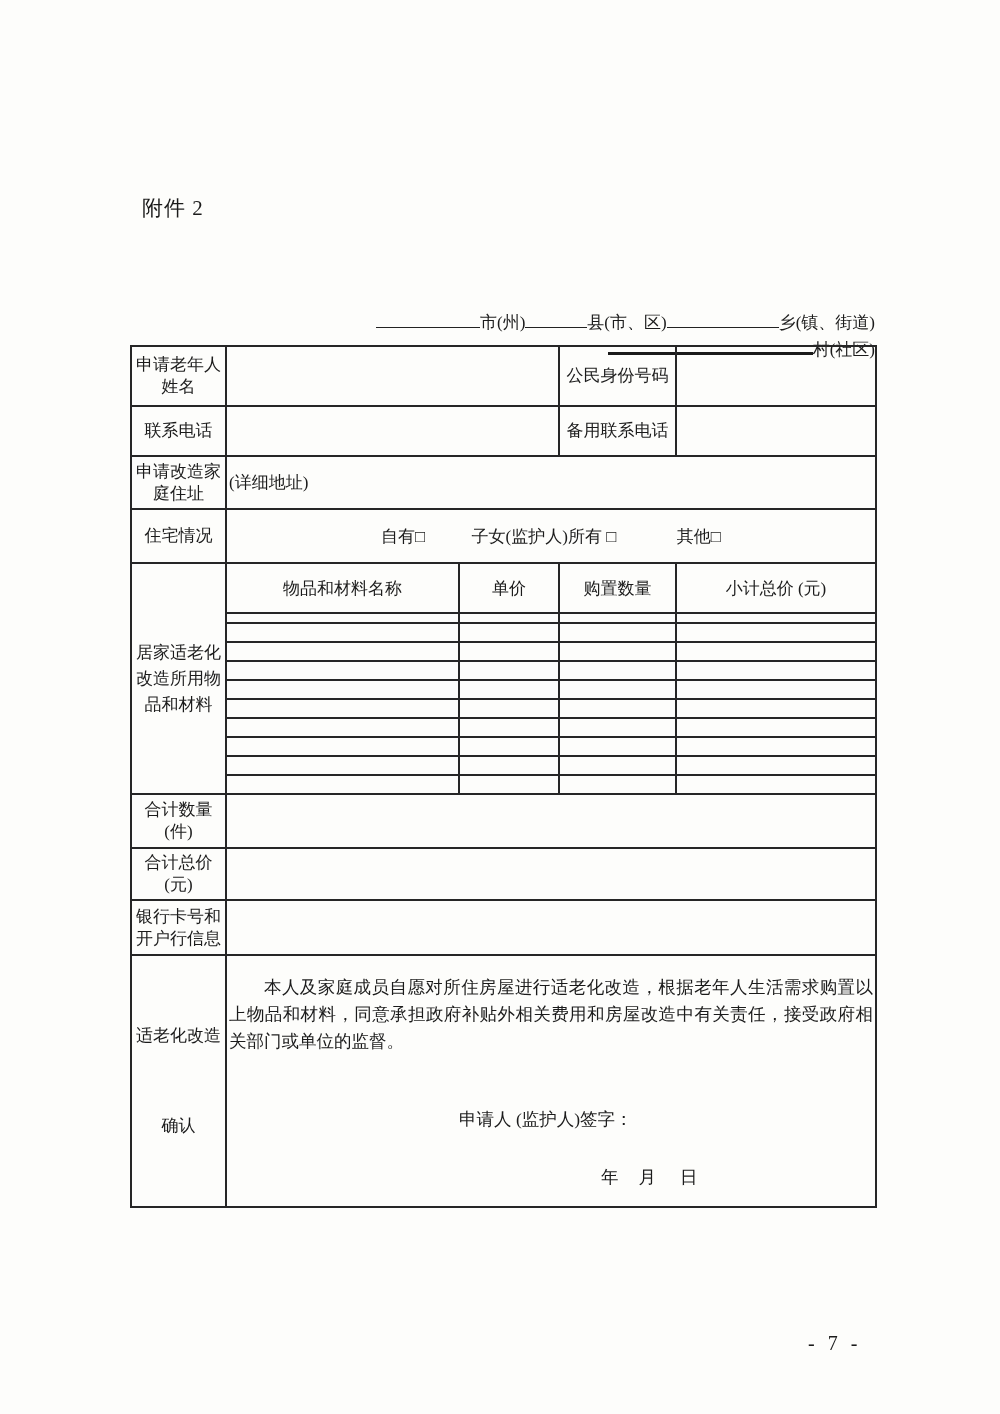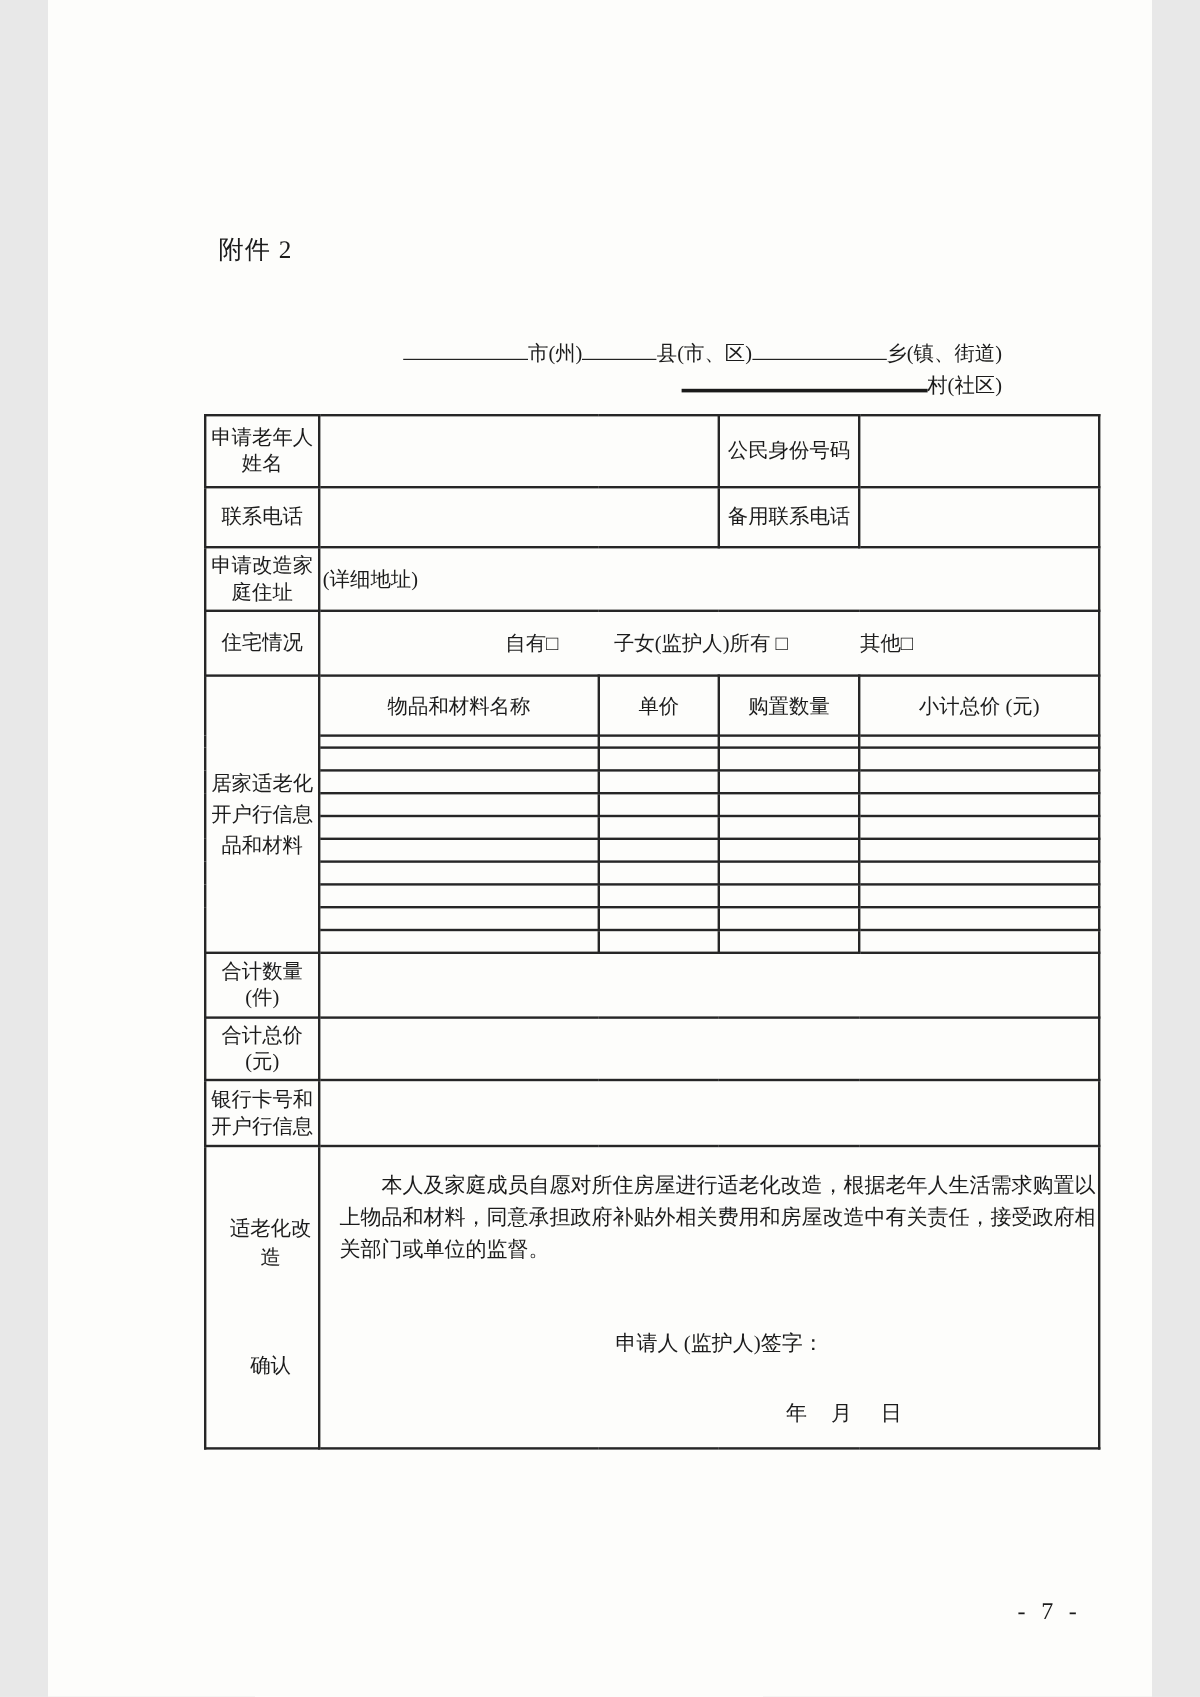--- a/index.html
+++ b/index.html
@@ -1,37 +1,37 @@
 <!DOCTYPE html>
 <html><head>
 <meta charset="utf-8">
 <style>
   html,body{margin:0;padding:0;background:#e8e8e8;}
   .page{
     position:relative;
-    width:920px;height:1414px;
+    width:1000px;height:1414px;
     margin:0 auto;
     background:#fdfdfb;
     font-family:"Liberation Serif","DejaVu Serif",serif;
     color:#1b1b1b;
     overflow:hidden;
   }
   .attachment{
     position:absolute;left:142px;top:194px;
     font-size:21px;letter-spacing:1px;
   }
   .doc-title{
     position:absolute;left:0;top:226px;width:1000px;
     text-align:center;font-size:36px;font-weight:bold;
     letter-spacing:2px;
     font-family:"Liberation Serif","DejaVu Serif",serif;
     -webkit-text-stroke:.6px #1b1b1b;
   }
   .loc{
-    position:absolute;right:125px;top:282px;
+    position:absolute;right:125px;top:310px;
     text-align:right;font-size:17px;line-height:25px;
     white-space:nowrap;
   }
   .blank{
     display:inline-block;height:1em;
     border-bottom:1.6px solid #222;
     vertical-align:baseline;
   }
   .b1{width:104px;}
   .b2{width:62px;}
@@ -59,21 +59,21 @@
   tr.r1 th,tr.r1 td{height:54px;}
   tr.r2 th,tr.r2 td{height:44px;border-radius:24px;}
   tr.r3 th,tr.r3 td{height:47px;}
   tr.r4 th,tr.r4 td{height:48px;}
   tr.items-header th{height:44px;}
   tr.item-empty-row td{height:17px;padding:0;}
   tr.item-empty-row.first td{height:8px;}
   tr.r-sum-qty th,tr.r-sum-qty td{height:48px;}
   tr.r-sum-price th,tr.r-sum-price td{height:46px;}
   tr.r-bank th,tr.r-bank td{height:49px;}
-  tr.r-confirm th,tr.r-confirm td{height:246px;padding-left:16px;}
+  tr.r-confirm th,tr.r-confirm td{height:246px;}
   td.addr{text-align:left;padding-left:3px;}
   td.housing{text-align:center;padding-left:5px;white-space:nowrap;}
   .opt2{margin-left:42px;}
   .opt3{margin-left:56px;}
   th.section{
     line-height:26px;text-align:center;white-space:pre-line;
   }
   th.col-h{text-align:center;}
   td.confirm-cell{vertical-align:top;padding:5px 8px 0 6px;}
   .statement{
@@ -135,21 +135,21 @@
       <tr class="r4">
         <th class="lbl">住宅情况</th>
         <td colspan="4" class="housing">
           <span class="opt1">自有□</span>
           <span class="opt2">子女(监护人)所有 □</span>
           <span class="opt3">其他□</span>
         </td>
       </tr>
       <tr class="items-header" id="items-header-row">
         <th class="lbl section" id="items-section-label" rowspan="11">居家适老化
-开户行信息
+改造所用物
 品和材料</th>
         <th class="col-h">物品和材料名称</th>
         <th class="col-h">单价</th>
         <th class="col-h">购置数量</th>
         <th class="col-h">小计总价 (元)</th>
       </tr>
         <tr class="item-empty-row first">
           <td></td>
           <td></td>
           <td></td>

